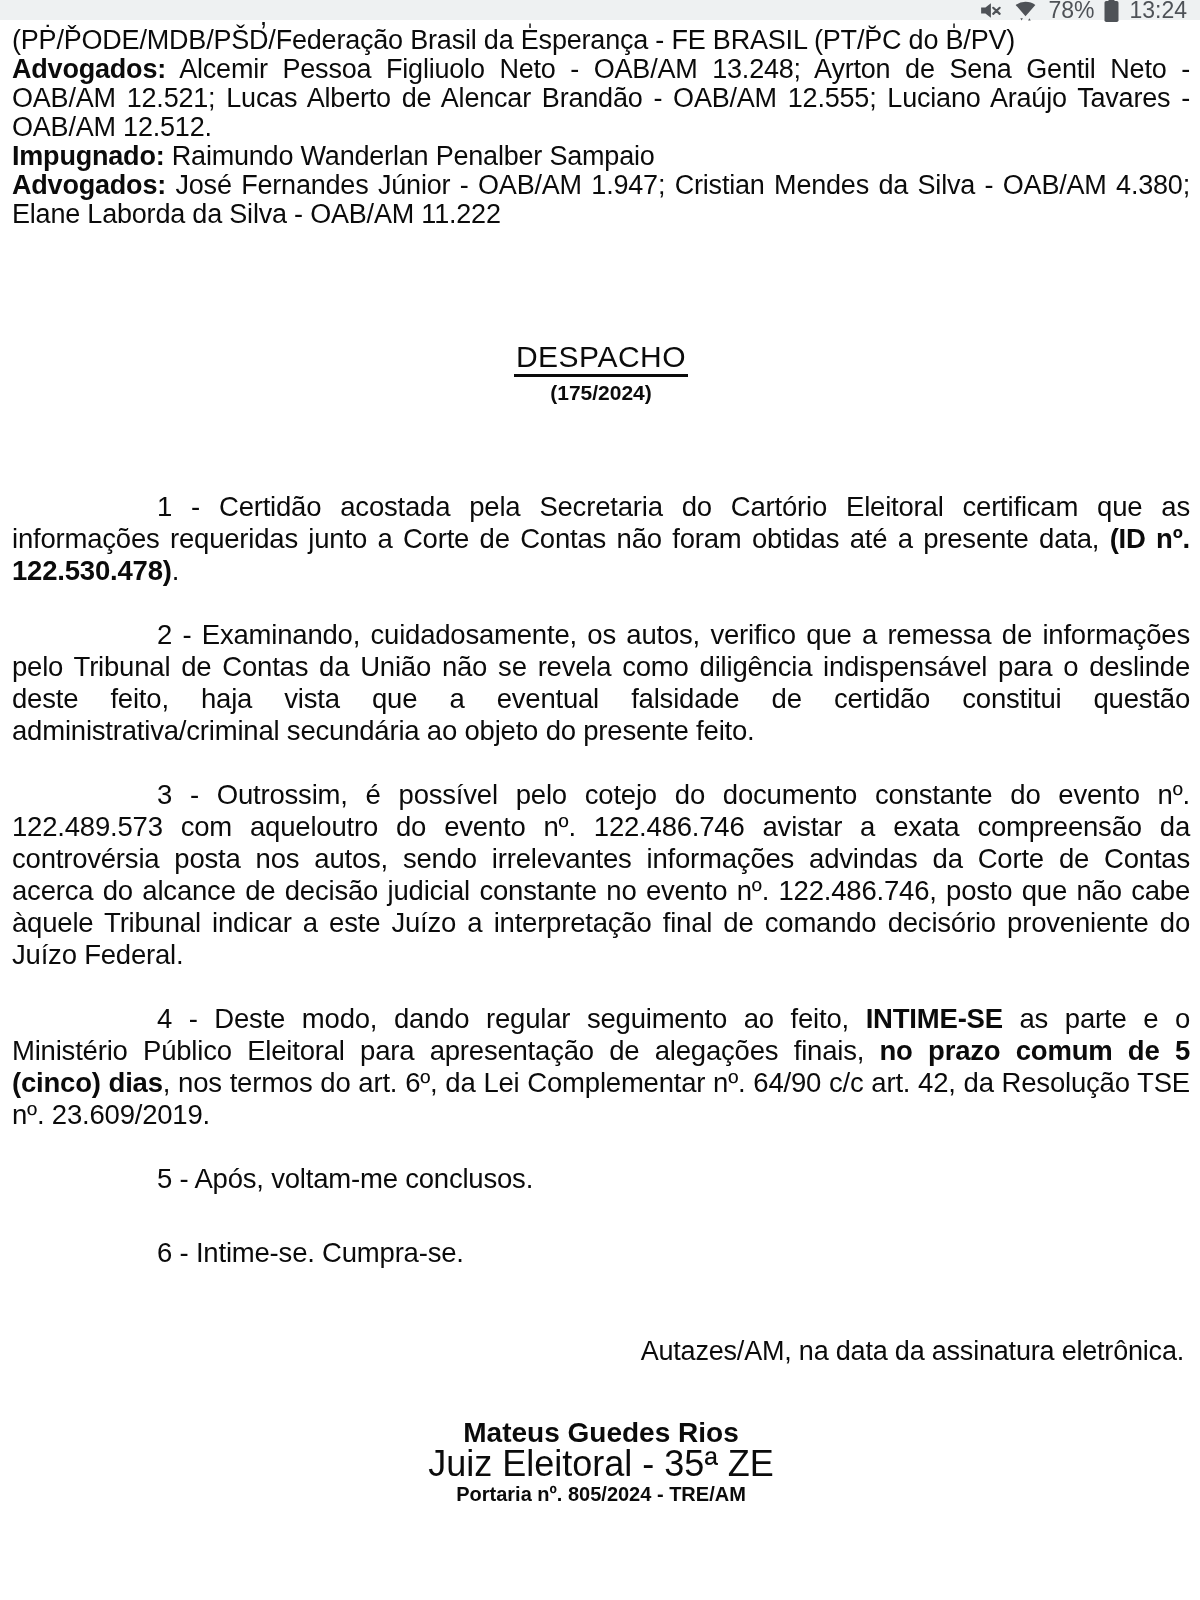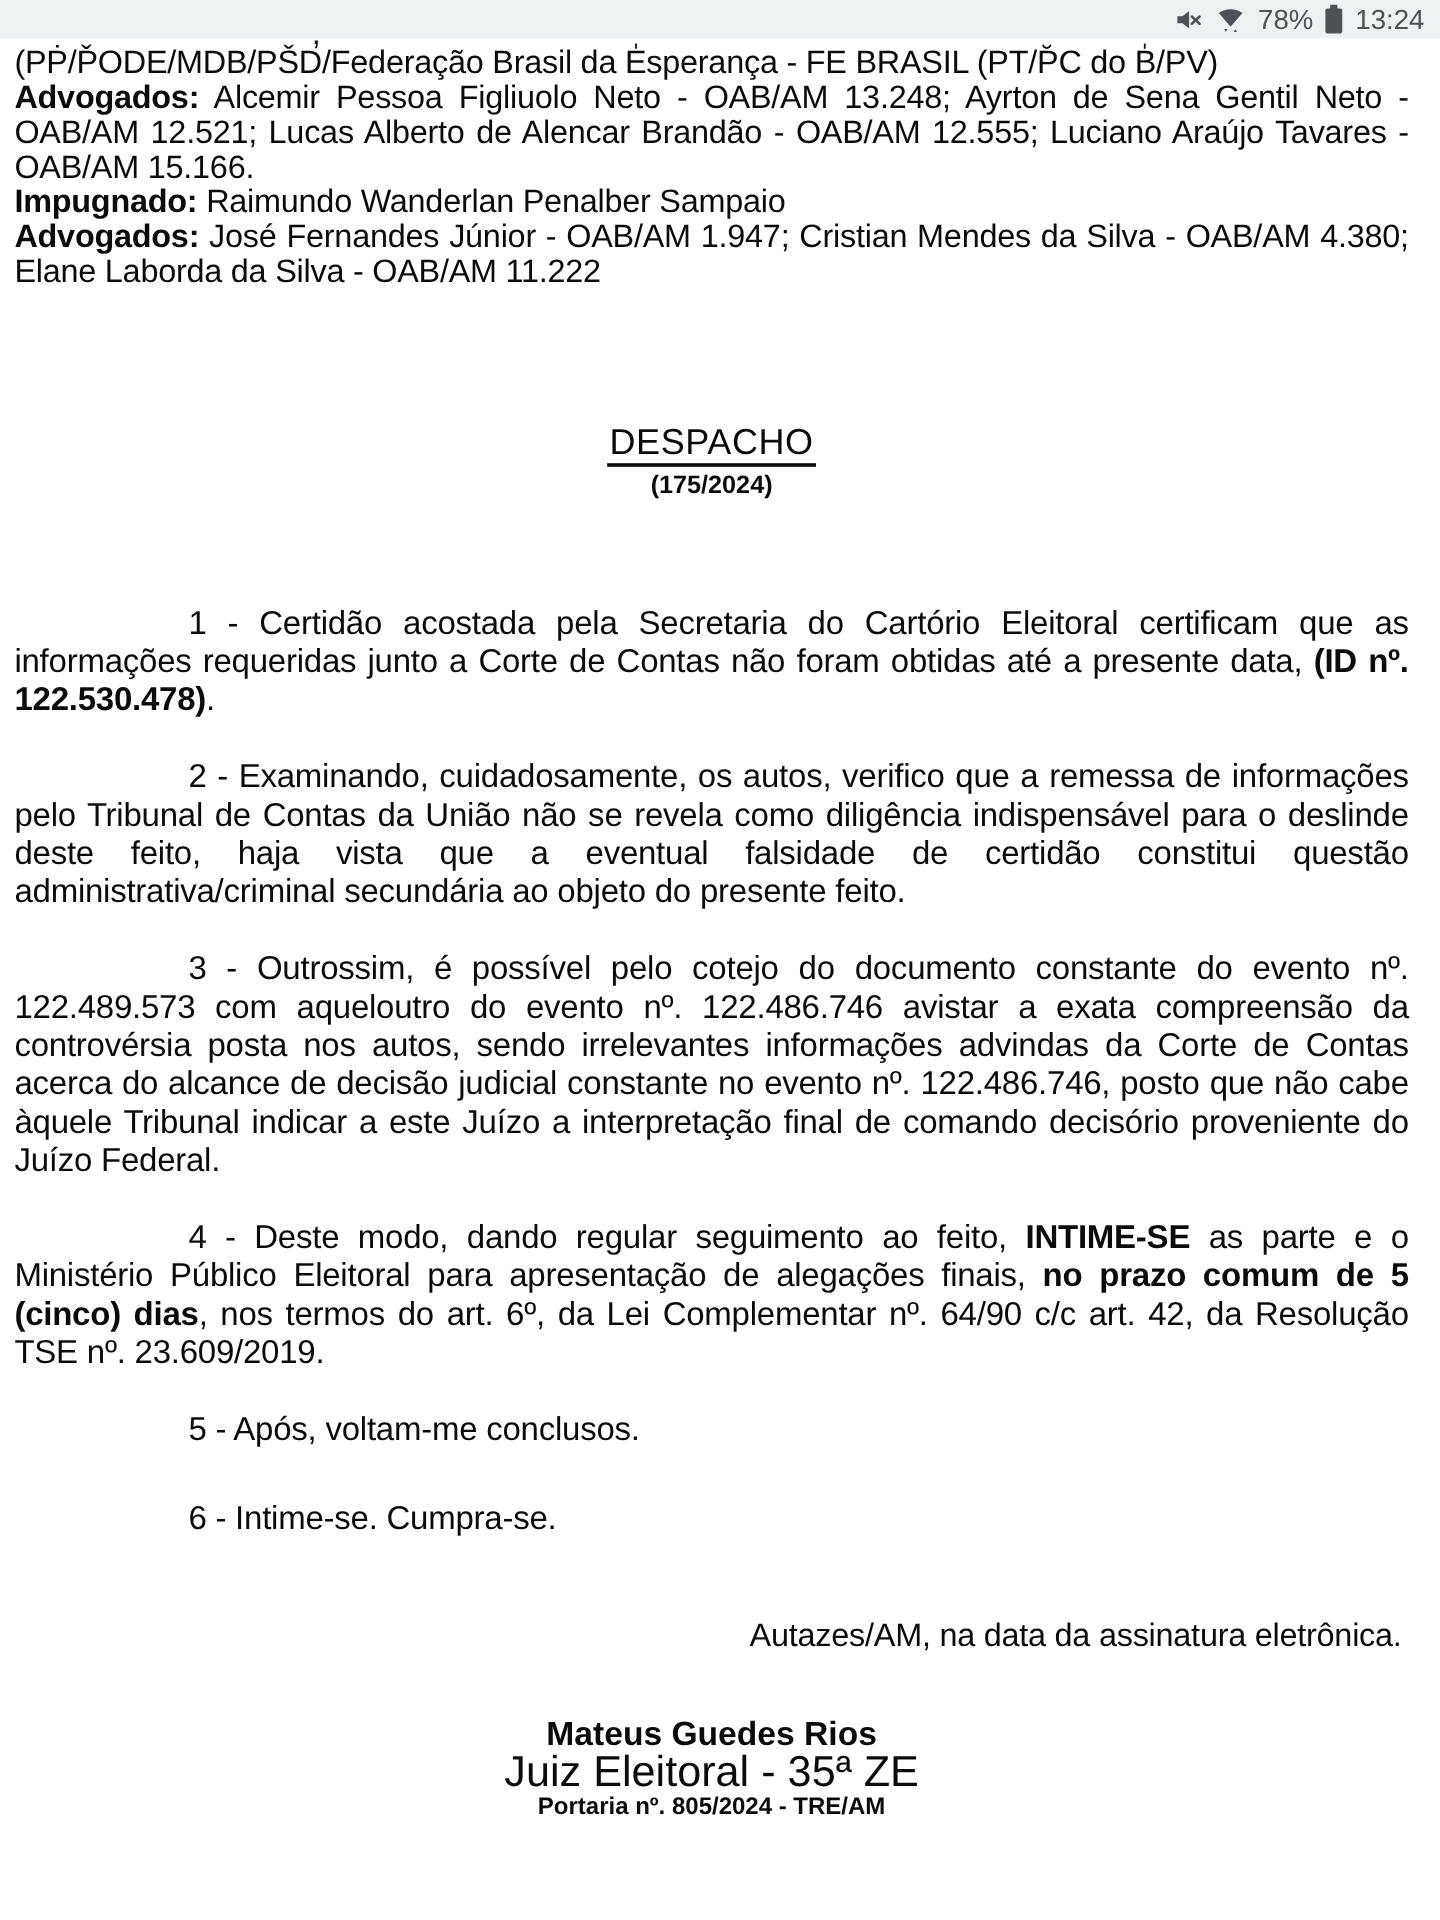--- a/index.html
+++ b/index.html
@@ -4,29 +4,29 @@
 <style>
   html,body{margin:0;padding:0;}
   body{
     width:1200px;height:1600px;overflow:hidden;background:#ffffff;
     font-family:"Liberation Sans","DejaVu Sans",sans-serif;
     color:#0b0b0b;
     -webkit-font-smoothing:antialiased;
   }
   
   .statusbar{
-    height:32px;background:#eef1f2;
+    height:20px;background:#eef1f2;
     display:flex;justify-content:flex-end;align-items:center;
     gap:9px;padding-right:13px;
     color:#4e5257;font-size:23px;line-height:30px;
   }
   .statusbar .icon{display:flex;align-items:center;}
   .statusbar svg{display:block;}
   
-  .doc{padding:6px 26px 0 12px;}
+  .doc{padding:6px 10px 0 12px;}
   .hdr p{
     margin:0;font-size:27px;line-height:29px;
     text-align:justify;letter-spacing:-0.2px;
   }
   .b{font-weight:700;}
   .title-wrap{text-align:center;margin-top:112px;}
   .title{
     display:inline-block;font-weight:400;font-size:30px;line-height:32px;
     border-bottom:3px solid #0b0b0b;padding:0 2px 1px 2px;letter-spacing:0.5px;
   }
@@ -72,21 +72,21 @@
       <rect x="1.5" y="4" width="14" height="21" rx="1.8" fill="#4e5257"></rect>
     </svg>
   </span>
   <span>13:24</span>
 </div>
 
 <div class="doc">
 
   <div class="hdr">
     <p><span>(PṖ/P̌ODE/MDB/PŠD̕/Federação Brasil da E̍sperança - FE BRASIL (PT/P̆C do B̍/PV)</span></p>
-    <p><span class="b">Advogados:</span><span> Alcemir Pessoa Figliuolo Neto - OAB/AM 13.248; Ayrton de Sena Gentil Neto - OAB/AM 12.521; Lucas Alberto de Alencar Brandão - OAB/AM 12.555; Luciano Araújo Tavares - OAB/AM 15.166.</span></p>
+    <p><span class="b">Advogados:</span><span> Alcemir Pessoa Figliuolo Neto - OAB/AM 13.248; Ayrton de Sena Gentil Neto - OAB/AM 12.521; Lucas Alberto de Alencar Brandão - OAB/AM 12.555; Luciano Araújo Tavares - OAB/AM 12.512.</span></p>
     <p><span class="b">Impugnado:</span><span> Raimundo Wanderlan Penalber Sampaio</span></p>
     <p><span class="b">Advogados:</span><span> José Fernandes Júnior - OAB/AM 1.947; Cristian Mendes da Silva - OAB/AM 4.380; Elane Laborda da Silva - OAB/AM 11.222</span></p>
   </div>
 
   <div class="title-wrap">
     <span class="title">DESPACHO</span>
   </div>
   <div class="subtitle">(175/2024)</div>
 
   <div class="bodytext">

